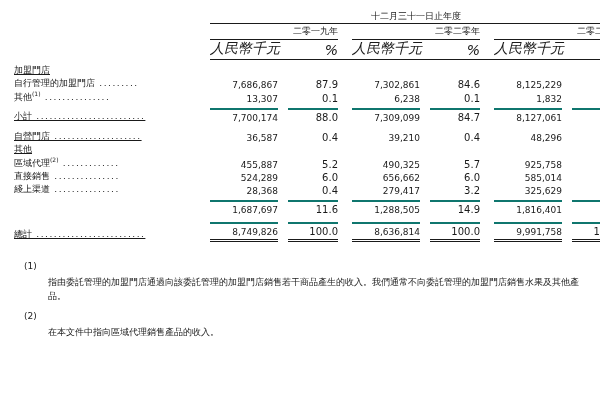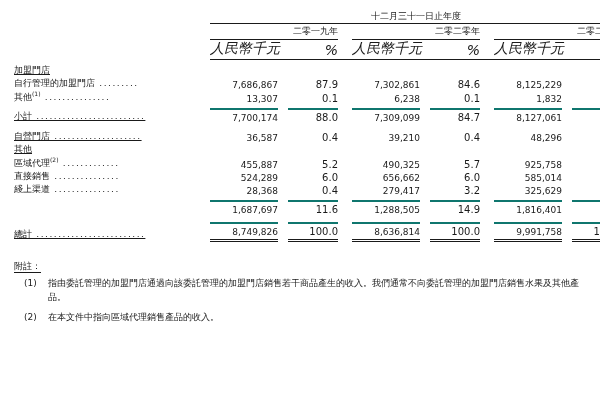--- a/index.html
+++ b/index.html
@@ -138,20 +138,21 @@
   }
   .note-num {
     width: 34px;
     flex: 0 0 34px;
     text-align: left;
     padding-left: 10px;
     box-sizing: border-box;
   }
   .note-body {
     flex: 1 1 auto;
+    margin-top: 16px;
   }
 </style>
 </head>
 <body>
 
 <div class="page">
 
   <table class="fin">
     <colgroup>
       <col class="c-label">
@@ -395,21 +396,20 @@
           <td class="pct">100.0</td>
         <td></td>
         <td class="num">9,991,758</td>
         <td></td>
           <td class="pct">100.0</td>
       </tr>
     </tbody>
   </table>
 
   <div class="notes">
-    <div class="notes-title"><span class="u">附註：</span></div>
 
     <div class="note-row">
       <div class="note-num">(1)</div>
       <div class="note-body">指由委託管理的加盟門店通過向該委託管理的加盟門店銷售若干商品產生的收入。我們通常不向委託管理的加盟門店銷售水果及其他產品。</div>
     </div>
 
     <div class="note-row" style="margin-top:6px">
       <div class="note-num">(2)</div>
       <div class="note-body">在本文件中指向區域代理銷售產品的收入。</div>
     </div>

